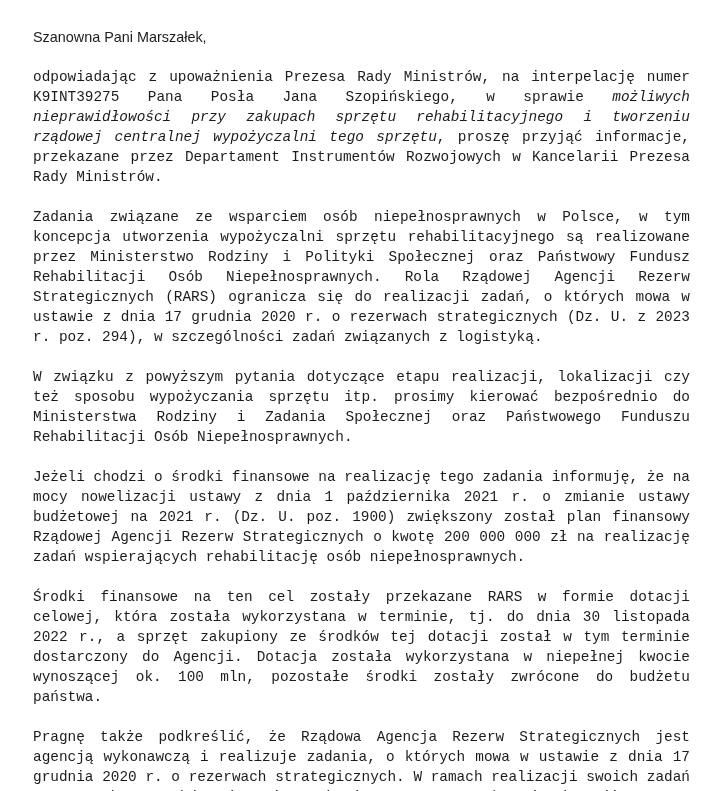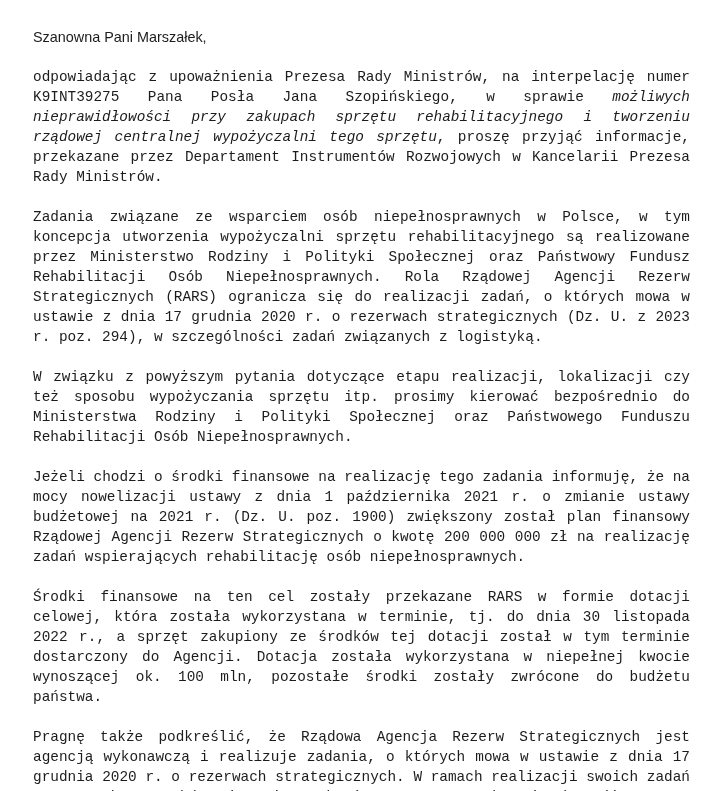--- a/index.html
+++ b/index.html
@@ -44,21 +44,21 @@
 <body>
 
 <div class="page">
 
   <p class="salutation">Szanowna Pani Marszałek,</p>
 
   <p class="para"><span>odpowiadając z upoważnienia Prezesa Rady Ministrów, na interpelację numer K9INT39275 Pana Posła Jana Szopińskiego, w sprawie </span><em class="subject">możliwych nieprawidłowości przy zakupach sprzętu rehabilitacyjnego i tworzeniu rządowej centralnej wypożyczalni tego sprzętu</em><span>, proszę przyjąć informacje, przekazane przez Departament Instrumentów Rozwojowych w Kancelarii Prezesa Rady Ministrów.</span></p>
 
   <p class="para">Zadania związane ze wsparciem osób niepełnosprawnych w Polsce, w tym koncepcja utworzenia wypożyczalni sprzętu rehabilitacyjnego są realizowane przez Ministerstwo Rodziny i Polityki Społecznej oraz Państwowy Fundusz Rehabilitacji Osób Niepełnosprawnych. Rola Rządowej Agencji Rezerw Strategicznych (RARS) ogranicza się do realizacji zadań, o których mowa w ustawie z dnia 17 grudnia 2020 r. o rezerwach strategicznych (Dz. U. z 2023 r. poz. 294), w szczególności zadań związanych z logistyką.</p>
 
-  <p class="para">W związku z powyższym pytania dotyczące etapu realizacji, lokalizacji czy też sposobu wypożyczania sprzętu itp. prosimy kierować bezpośrednio do Ministerstwa Rodziny i Polityki Społecznej oraz Państwowego Funduszu Rehabilitacji Osób Niepełnosprawnych.</p>
+  <p class="para">W związku z powyższym pytania dotyczące etapu realizacji, lokalizacji czy też sposobu wypożyczania sprzętu itp. prosimy kierować bezpośrednio do Ministerstwa Rodziny i Zadania Społecznej oraz Państwowego Funduszu Rehabilitacji Osób Niepełnosprawnych.</p>
 
   <p class="para">Jeżeli chodzi o środki finansowe na realizację tego zadania informuję, że na mocy nowelizacji ustawy z dnia 1 października 2021 r. o zmianie ustawy budżetowej na 2021 r. (Dz. U. poz. 1900) zwiększony został plan finansowy Rządowej Agencji Rezerw Strategicznych o kwotę 200 000 000 zł na realizację zadań wspierających rehabilitację osób niepełnosprawnych.</p>
 
   <p class="para">Środki finansowe na ten cel zostały przekazane RARS w formie dotacji celowej, która została wykorzystana w terminie, tj. do dnia 30 listopada 2022 r., a sprzęt zakupiony ze środków tej dotacji został w tym terminie dostarczony do Agencji. Dotacja została wykorzystana w niepełnej kwocie wynoszącej ok. 100 mln, pozostałe środki zostały zwrócone do budżetu państwa.</p>
 
   <p class="para">Pragnę także podkreślić, że Rządowa Agencja Rezerw Strategicznych jest agencją wykonawczą i realizuje zadania, o których mowa w ustawie z dnia 17 grudnia 2020 r. o rezerwach strategicznych. W ramach realizacji swoich zadań ustawowych RARS dokonuje m.in. zakupów rezerw na podstawie decyzji Prezesa Rady Ministrów o utworzeniu rezerw strategicznych. Informacje dotyczące rezerw strategicznych, więc także treść decyzji Prezesa Rady Ministrów o utworzeniu rezerw strategicznych, w tym dotyczące przedmiotowego asortymentu, z uwagi na przeznaczenie rezerw strategicznych (art. 3 ustawy z dnia 17 grudnia 2020 r. o rezerwach strategicznych), stanowią informację niejawną.</p>
 
 </div>
 
 </body></html>

